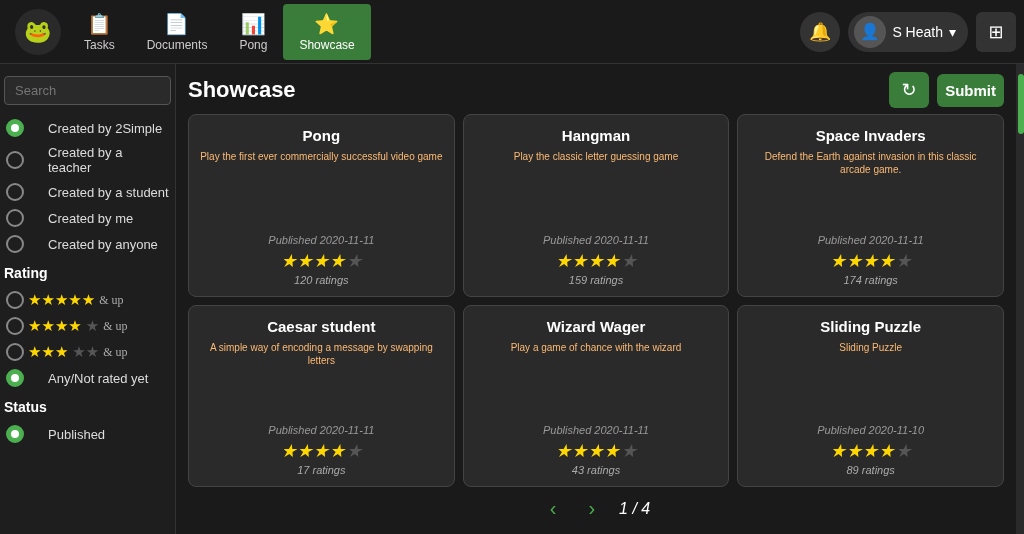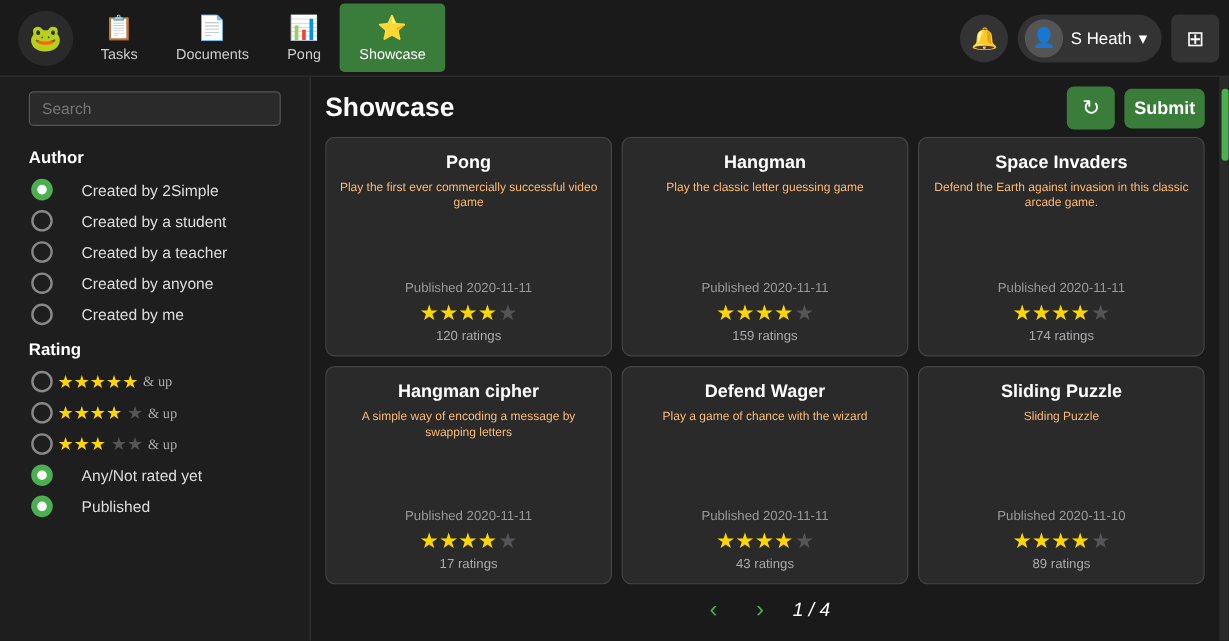--- a/index.html
+++ b/index.html
@@ -118,24 +118,24 @@
     }
 
     
     .main-area {
       display: flex;
       height: calc(534px - 64px);
     }
 
     
     .sidebar {
-      width: 259px;
+      width: 176px;
       background: #1e1e1e;
       border-right: 1px solid #333;
-      padding: 12px 24px;
+      padding: 12px 4px;
       overflow-y: auto;
       flex-shrink: 0;
       position: relative;
     }
     .search-box {
       width: 100%;
       background: #2a2a2a;
       border: 1px solid #555;
       border-radius: 4px;
       color: #fff;
@@ -282,20 +282,21 @@
       font-size: 10px;
       color: #fdba74;
       text-align: center;
       line-height: 1.3;
       flex: 1;
     }
     .card-footer {
       width: 100%;
       text-align: center;
       margin-top: 0;
+      font-style: italic;
     }
     .published-date {
       font-size: 11px;
       color: #999;
       margin-bottom: 4px;
     }
     .card-stars {
       color: #ffd700;
       font-size: 18px;
       display: flex;
@@ -389,43 +390,42 @@
       <span>⊞</span>
     </button>
   </div>
 </div>
 
 <div class="main-area">
 
   <div class="sidebar">
     <input class="search-box" type="text" placeholder="Search" style="">
     
-    <div class="section-title">Author</div>
     
     <div class="filter-item">
       <div class="radio-circle checked">
           <span></span>
         </div>
       <span>Created by 2Simple</span>
     </div>
     <div class="filter-item">
       <div class="radio-circle"></div>
+      <span>Created by a teacher</span>
+    </div>
+    <div class="filter-item">
+      <div class="radio-circle"></div>
       <span>Created by a student</span>
     </div>
     <div class="filter-item">
       <div class="radio-circle"></div>
-      <span>Created by a teacher</span>
+      <span>Created by me</span>
     </div>
     <div class="filter-item">
       <div class="radio-circle"></div>
       <span>Created by anyone</span>
-    </div>
-    <div class="filter-item">
-      <div class="radio-circle"></div>
-      <span>Created by me</span>
     </div>
 
     <div class="section-title">Rating</div>
 
     <div class="rating-row">
       <div class="radio-circle"></div>
       <span class="stars-display">★★★★★</span>
       <span class="and-up">&amp; up</span>
     </div>
     <div class="rating-row">
@@ -440,20 +440,21 @@
         <span class="stars-empty">★★</span>
       <span class="and-up">&amp; up</span>
     </div>
     <div class="filter-item">
       <div class="radio-circle checked">
           <span></span>
         </div>
       <span>Any/Not rated yet</span>
     </div>
 
+    <div class="section-title">Status</div>
     <div class="filter-item">
       <div class="radio-circle checked">
           <span></span>
         </div>
       <span>Published</span>
     </div>
   </div>
 
   <div class="content-area">
     <div class="content-header">
@@ -502,34 +503,34 @@
             <div class="published-date">Published 2020-11-11</div>
             <div class="card-stars">
               <span>★★★★</span>
                 <span style="color:#555">★</span>
             </div>
             <div class="card-ratings">174 ratings</div>
           </div>
         </div>
 
         <div class="card">
-          <div class="card-title">Hangman cipher</div>
+          <div class="card-title">Caesar student</div>
           <div class="card-desc">A simple way of encoding a message by swapping letters</div>
           <div class="card-footer">
             <div class="published-date">Published 2020-11-11</div>
             <div class="card-stars">
               <span>★★★★</span>
                 <span style="color:#555">★</span>
             </div>
             <div class="card-ratings">17 ratings</div>
           </div>
         </div>
 
         <div class="card">
-          <div class="card-title">Defend Wager</div>
+          <div class="card-title">Wizard Wager</div>
           <div class="card-desc">Play a game of chance with the wizard</div>
           <div class="card-footer">
             <div class="published-date">Published 2020-11-11</div>
             <div class="card-stars">
               <span>★★★★</span>
                 <span style="color:#555">★</span>
             </div>
             <div class="card-ratings">43 ratings</div>
           </div>
         </div>

